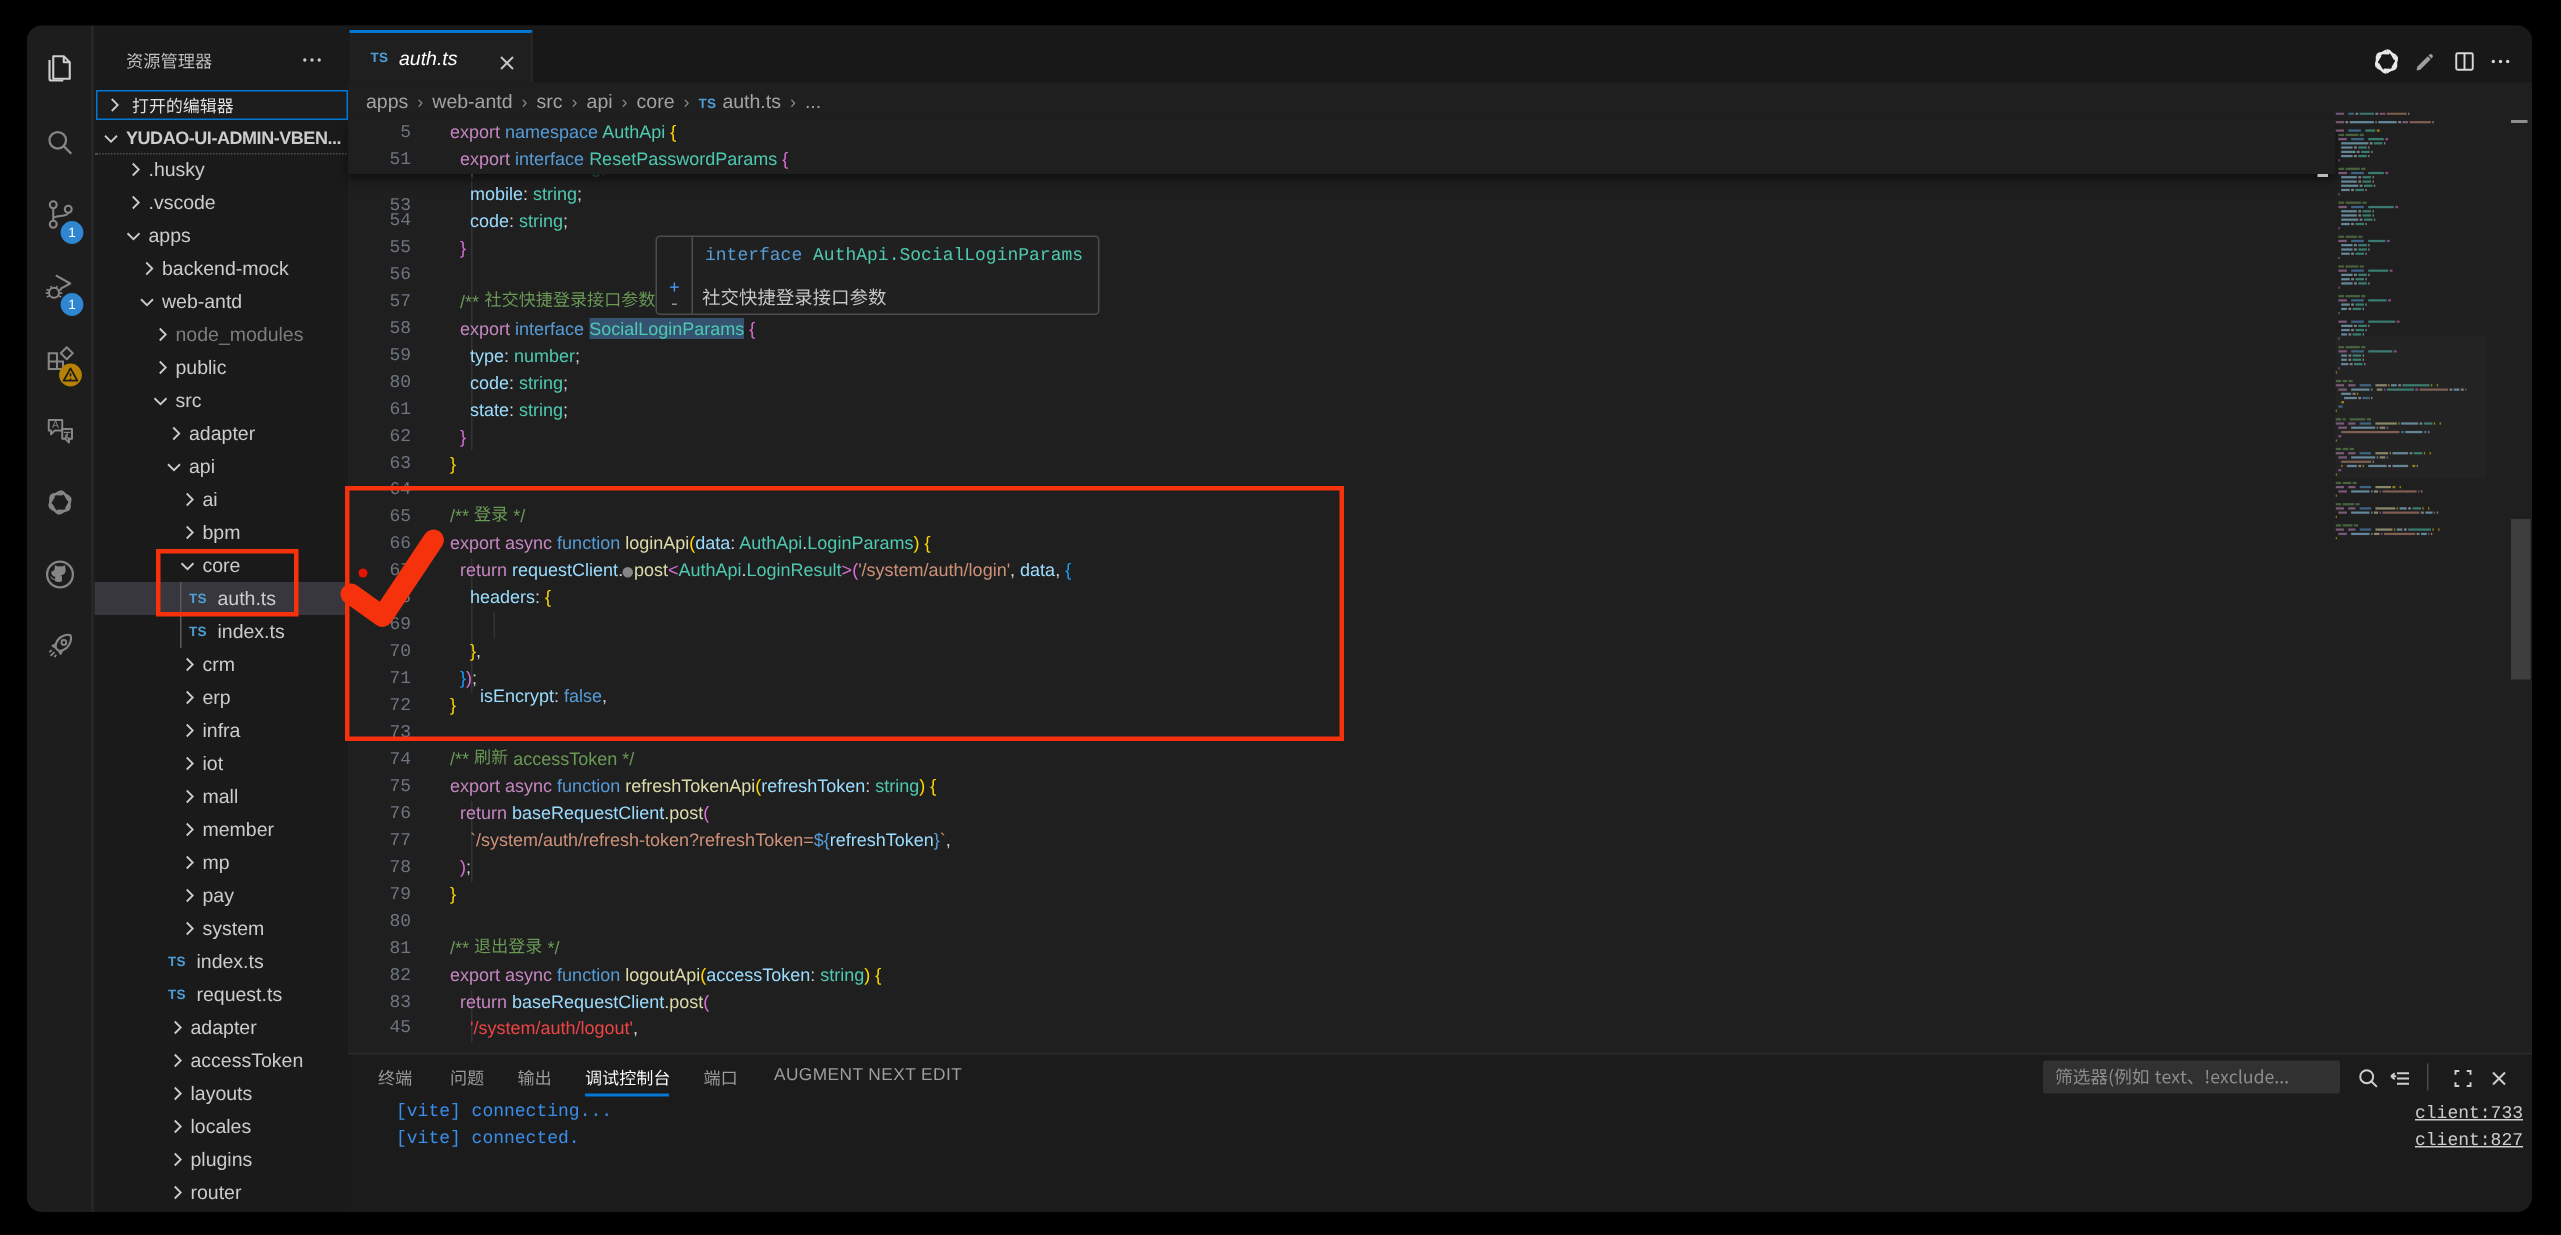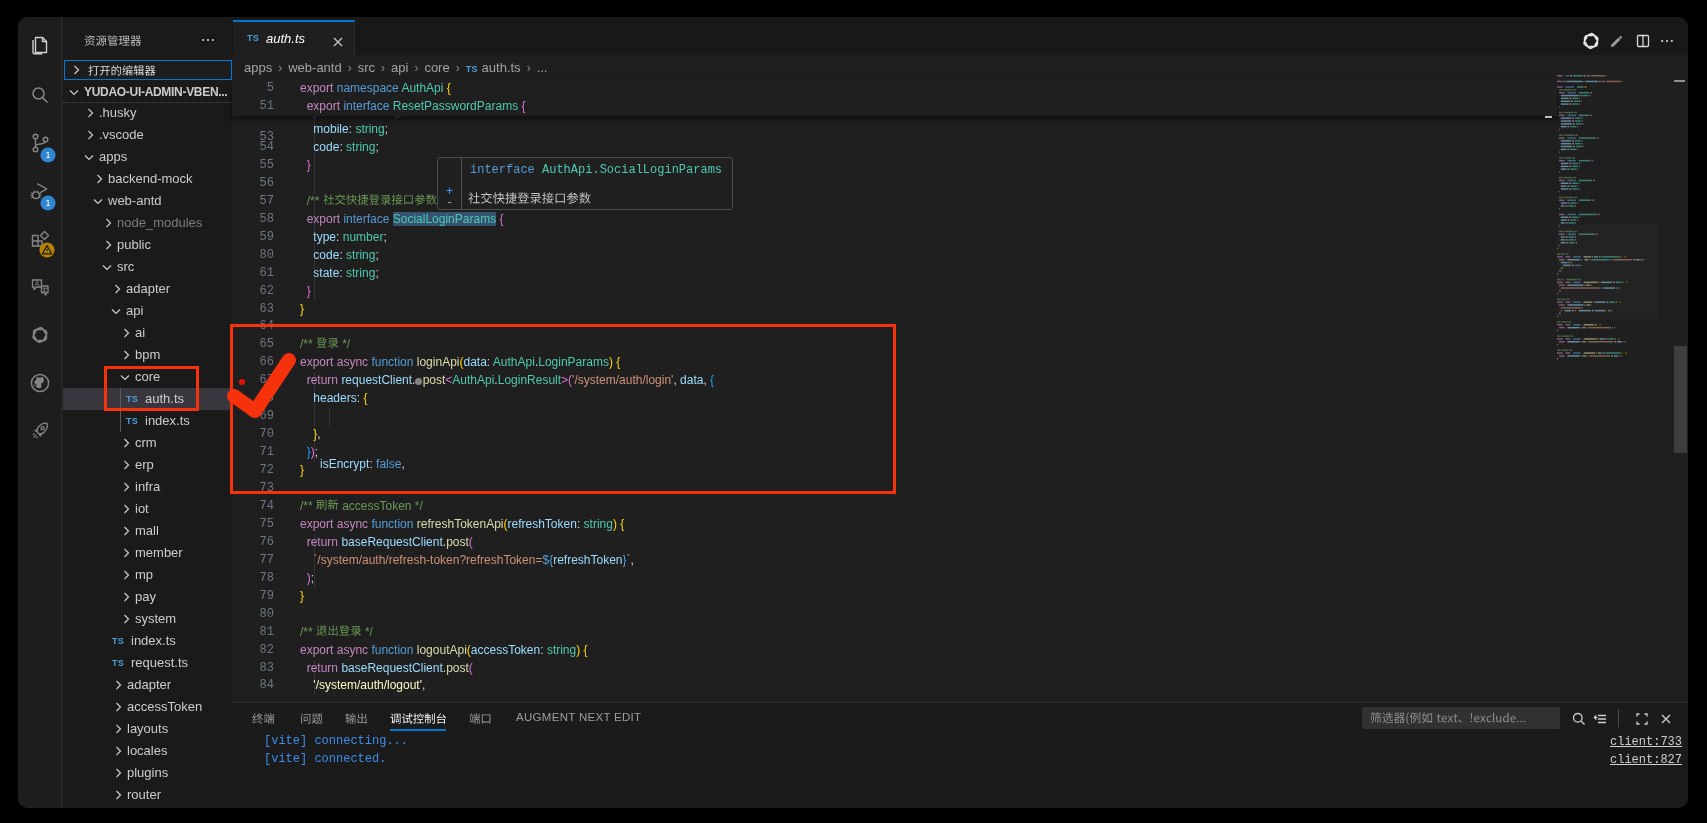--- a/index.html
+++ b/index.html
@@ -374,22 +374,22 @@
     <div class="codeline" style="left:282px;top:606.60px;"><span style="color:#6A9955;">/** </span><svg style="overflow:visible;position:relative;display:inline-block;vertical-align:-2px;" width="45.6" height="14.2" viewBox="0 0 45.6 14.2" fill="#6A9955">
         <use href="#g22" transform="translate(0.0 10.83) scale(0.011400 -0.011400)"></use>
         <use href="#g23" transform="translate(11.4 10.83) scale(0.011400 -0.011400)"></use>
         <use href="#g14" transform="translate(22.8 10.83) scale(0.011400 -0.011400)"></use>
         <use href="#g15" transform="translate(34.2 10.83) scale(0.011400 -0.011400)"></use>
       </svg><span style="color:#6A9955;"> */</span></div>
     <div class="gut" style="left:216px;top:624.55px;">82</div>
     <div class="codeline" style="left:282px;top:624.55px;"><span style="color:#C586C0;">export</span><span style="color:#D4D4D4;"> </span><span style="color:#C586C0;">async</span><span style="color:#D4D4D4;"> </span><span style="color:#569CD6;">function</span><span style="color:#D4D4D4;"> </span><span style="color:#DCDCAA;">logoutApi</span><span style="color:#FFD700;">(</span><span style="color:#9CDCFE;">accessToken</span><span style="color:#D4D4D4;">: </span><span style="color:#4EC9B0;">string</span><span style="color:#FFD700;">)</span><span style="color:#D4D4D4;"> </span><span style="color:#FFD700;">{</span></div>
     <div class="gut" style="left:216px;top:642.50px;">83</div>
     <div class="codeline" style="left:282px;top:642.50px;"><span style="color:#D4D4D4;">  </span><span style="color:#C586C0;">return</span><span style="color:#D4D4D4;"> </span><span style="color:#9CDCFE;">baseRequestClient</span><span style="color:#D4D4D4;">.</span><span style="color:#DCDCAA;">post</span><span style="color:#DA70D6;">(</span></div>
-    <div class="gut" style="left:216px;top:660.45px;">84</div>
-    <div class="codeline" style="left:282px;top:660.45px;"><span style="color:#D4D4D4;">    </span><span style="color:#fef9c3;">'/system/auth/logout'</span><span style="color:#D4D4D4;">,</span></div>
+    <div class="gut" style="left:216px;top:660.45px;">45</div>
+    <div class="codeline" style="left:282px;top:660.45px;"><span style="color:#D4D4D4;">    </span><span style="color:#ef4444;">'/system/auth/logout'</span><span style="color:#D4D4D4;">,</span></div>
     <div class="abs" style="left:220.6px;top:361.6px;width:6.8px;height:6.8px;border-radius:50%;background:#e51400"></div>
     <div class="abs" style="left:214px;top:63px;width:1325px;height:36px;background:#1f1f20;box-shadow:0 4px 6px rgba(0,0,0,.5)"></div>
     <div class="gut" style="left:216px;top:63px;z-index:5">5</div>
     <div class="codeline" style="left:282px;top:63px;z-index:5"><span style="color:#C586C0;">export</span><span style="color:#D4D4D4;"> </span><span style="color:#569CD6;">namespace</span><span style="color:#D4D4D4;"> </span><span style="color:#4EC9B0;">AuthApi</span><span style="color:#D4D4D4;"> </span><span style="color:#FFD700;">{</span></div>
     <div class="gut" style="left:216px;top:81px;z-index:5">51</div>
     <div class="codeline" style="left:282px;top:81px;z-index:5"><span style="color:#D4D4D4;">  </span><span style="color:#C586C0;">export</span><span style="color:#D4D4D4;"> </span><span style="color:#569CD6;">interface</span><span style="color:#D4D4D4;"> </span><span style="color:#4EC9B0;">ResetPasswordParams</span><span style="color:#D4D4D4;"> </span><span style="color:#DA70D6;">{</span></div>
     <div class="abs" style="left:419px;top:140px;width:296px;height:53px;background:#202021;border:1px solid #4d4d4d;border-radius:3px;z-index:20"></div>
     <div class="abs" style="left:443px;top:141px;width:1px;height:51px;background:#4d4d4d;z-index:21"></div>
     <div class="abs" style="left:428px;top:168px;font-family:'Liberation Mono',monospace;font-size:12px;color:#4a9eff;z-index:21">+</div>
     <div class="abs" style="left:428px;top:179px;font-family:'Liberation Mono',monospace;font-size:12px;color:#9b9b9b;z-index:21">-</div>

